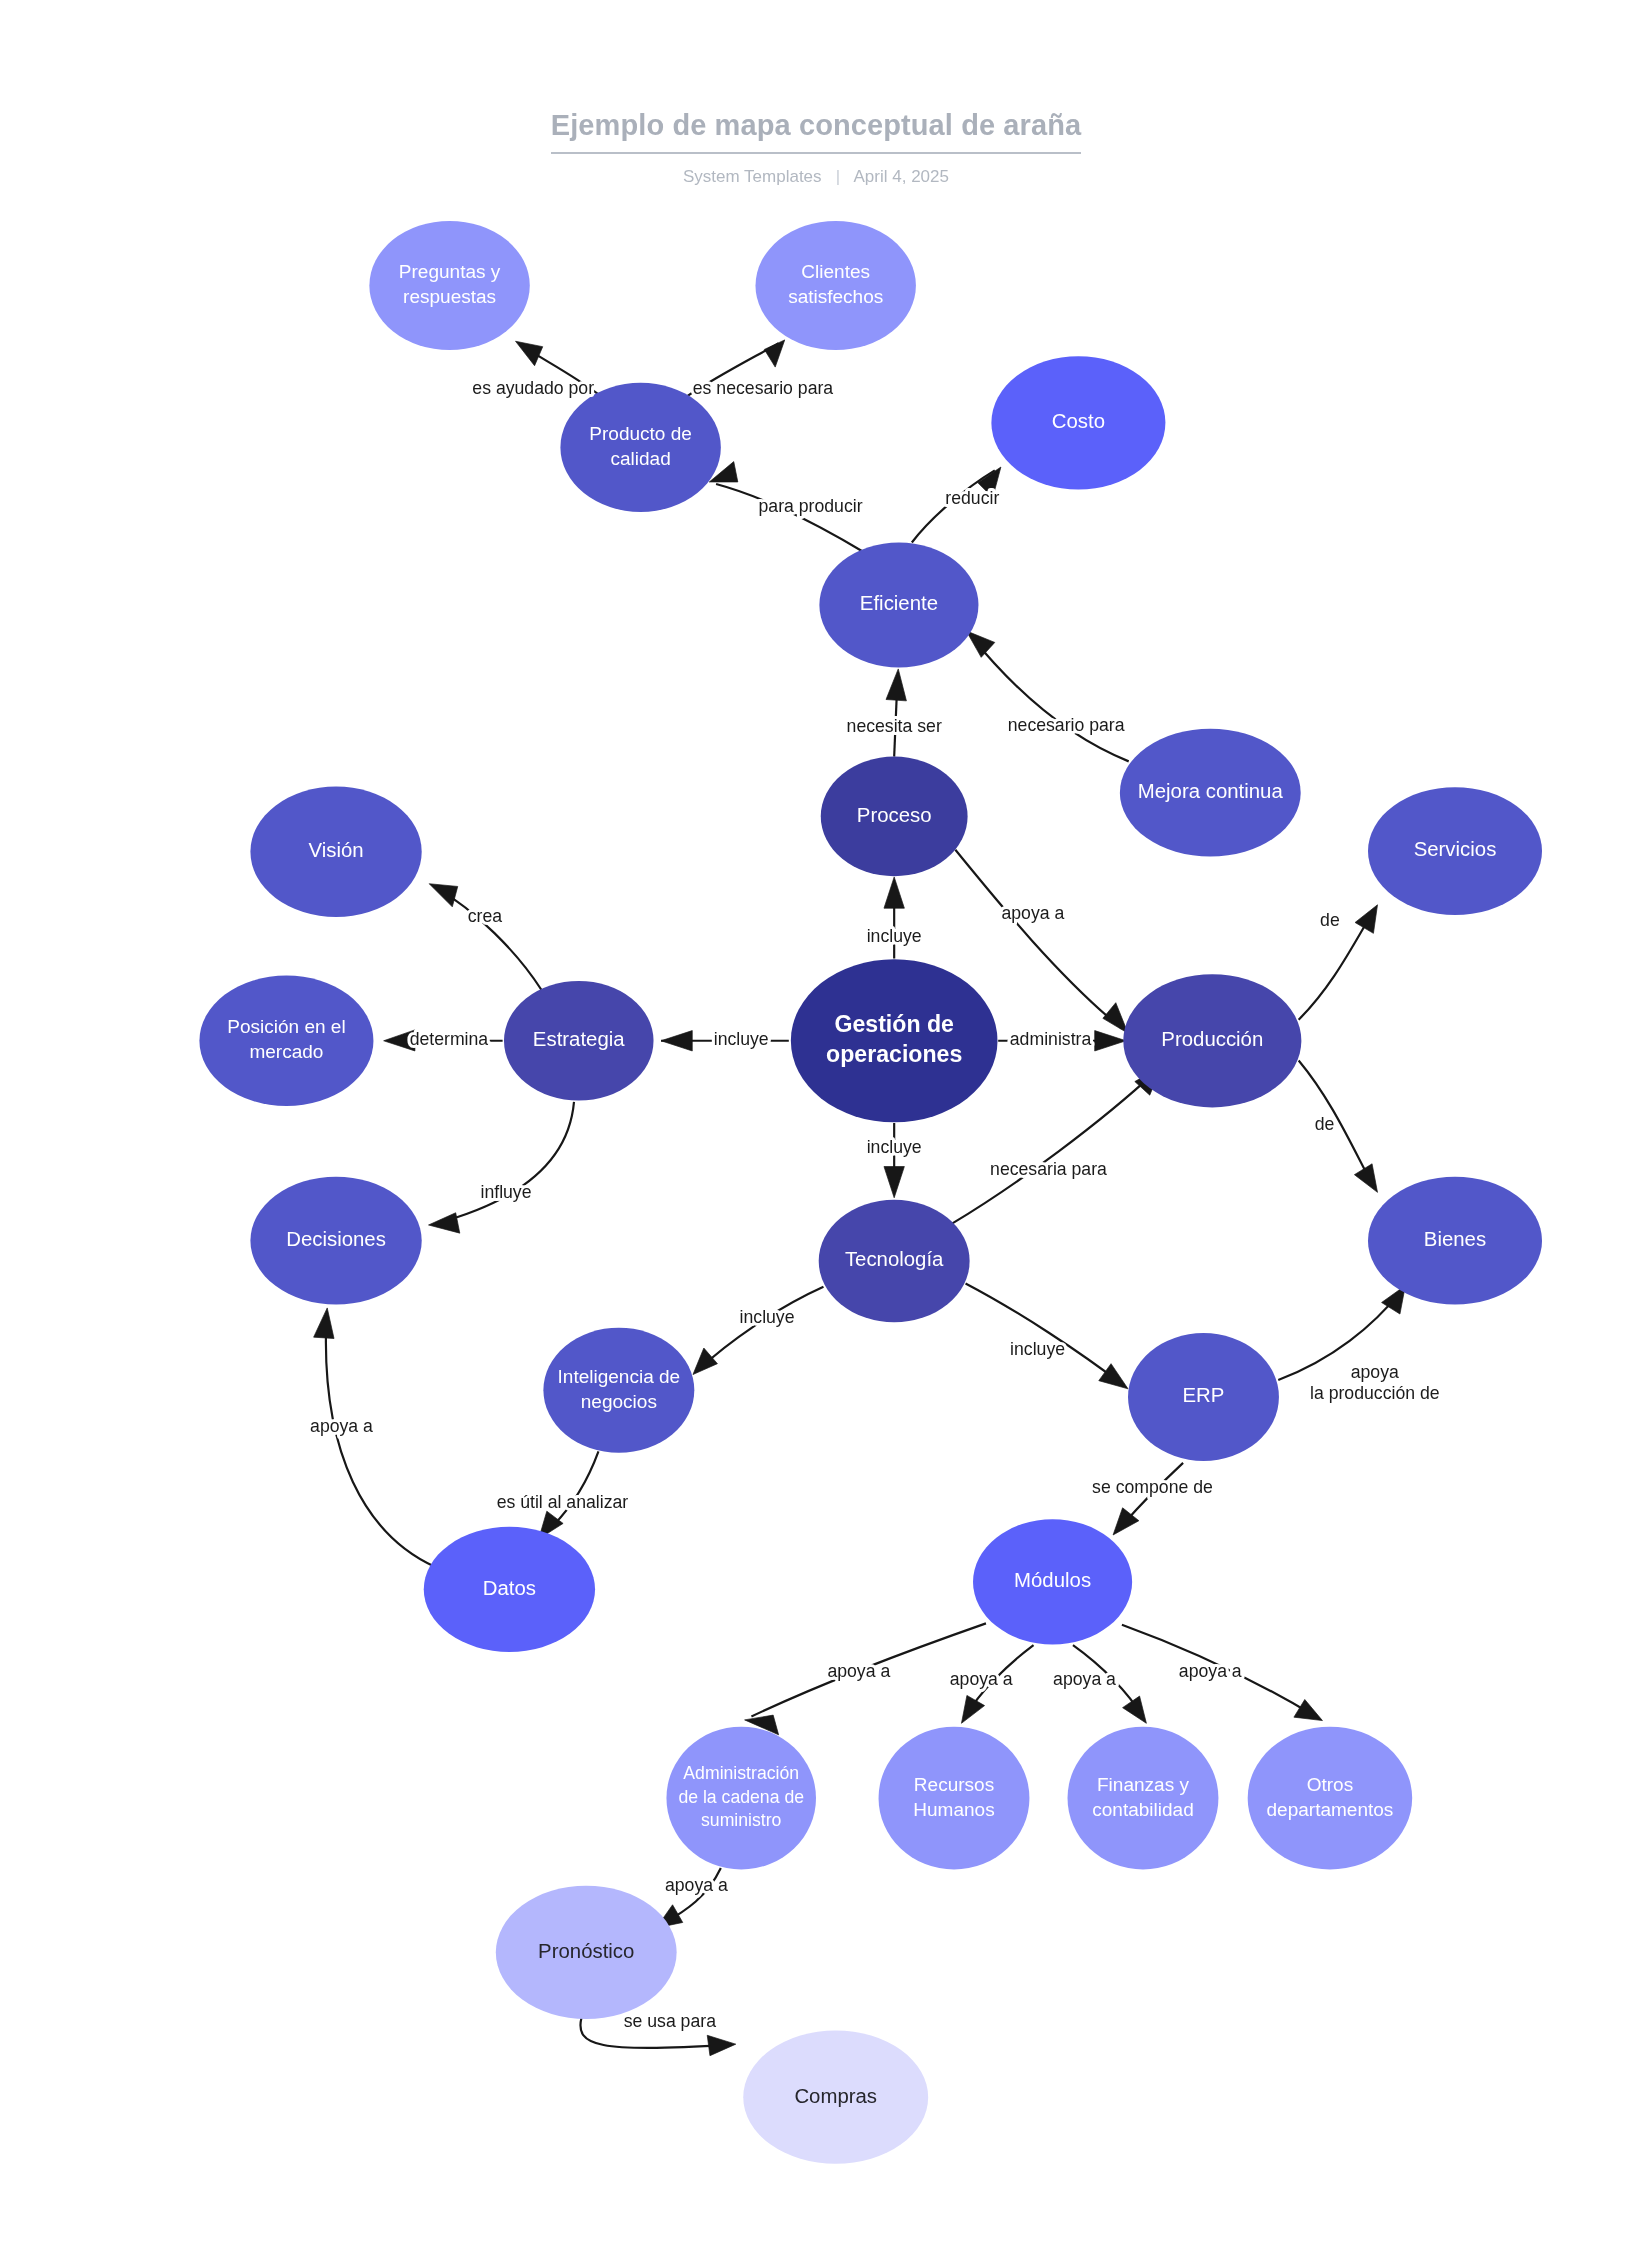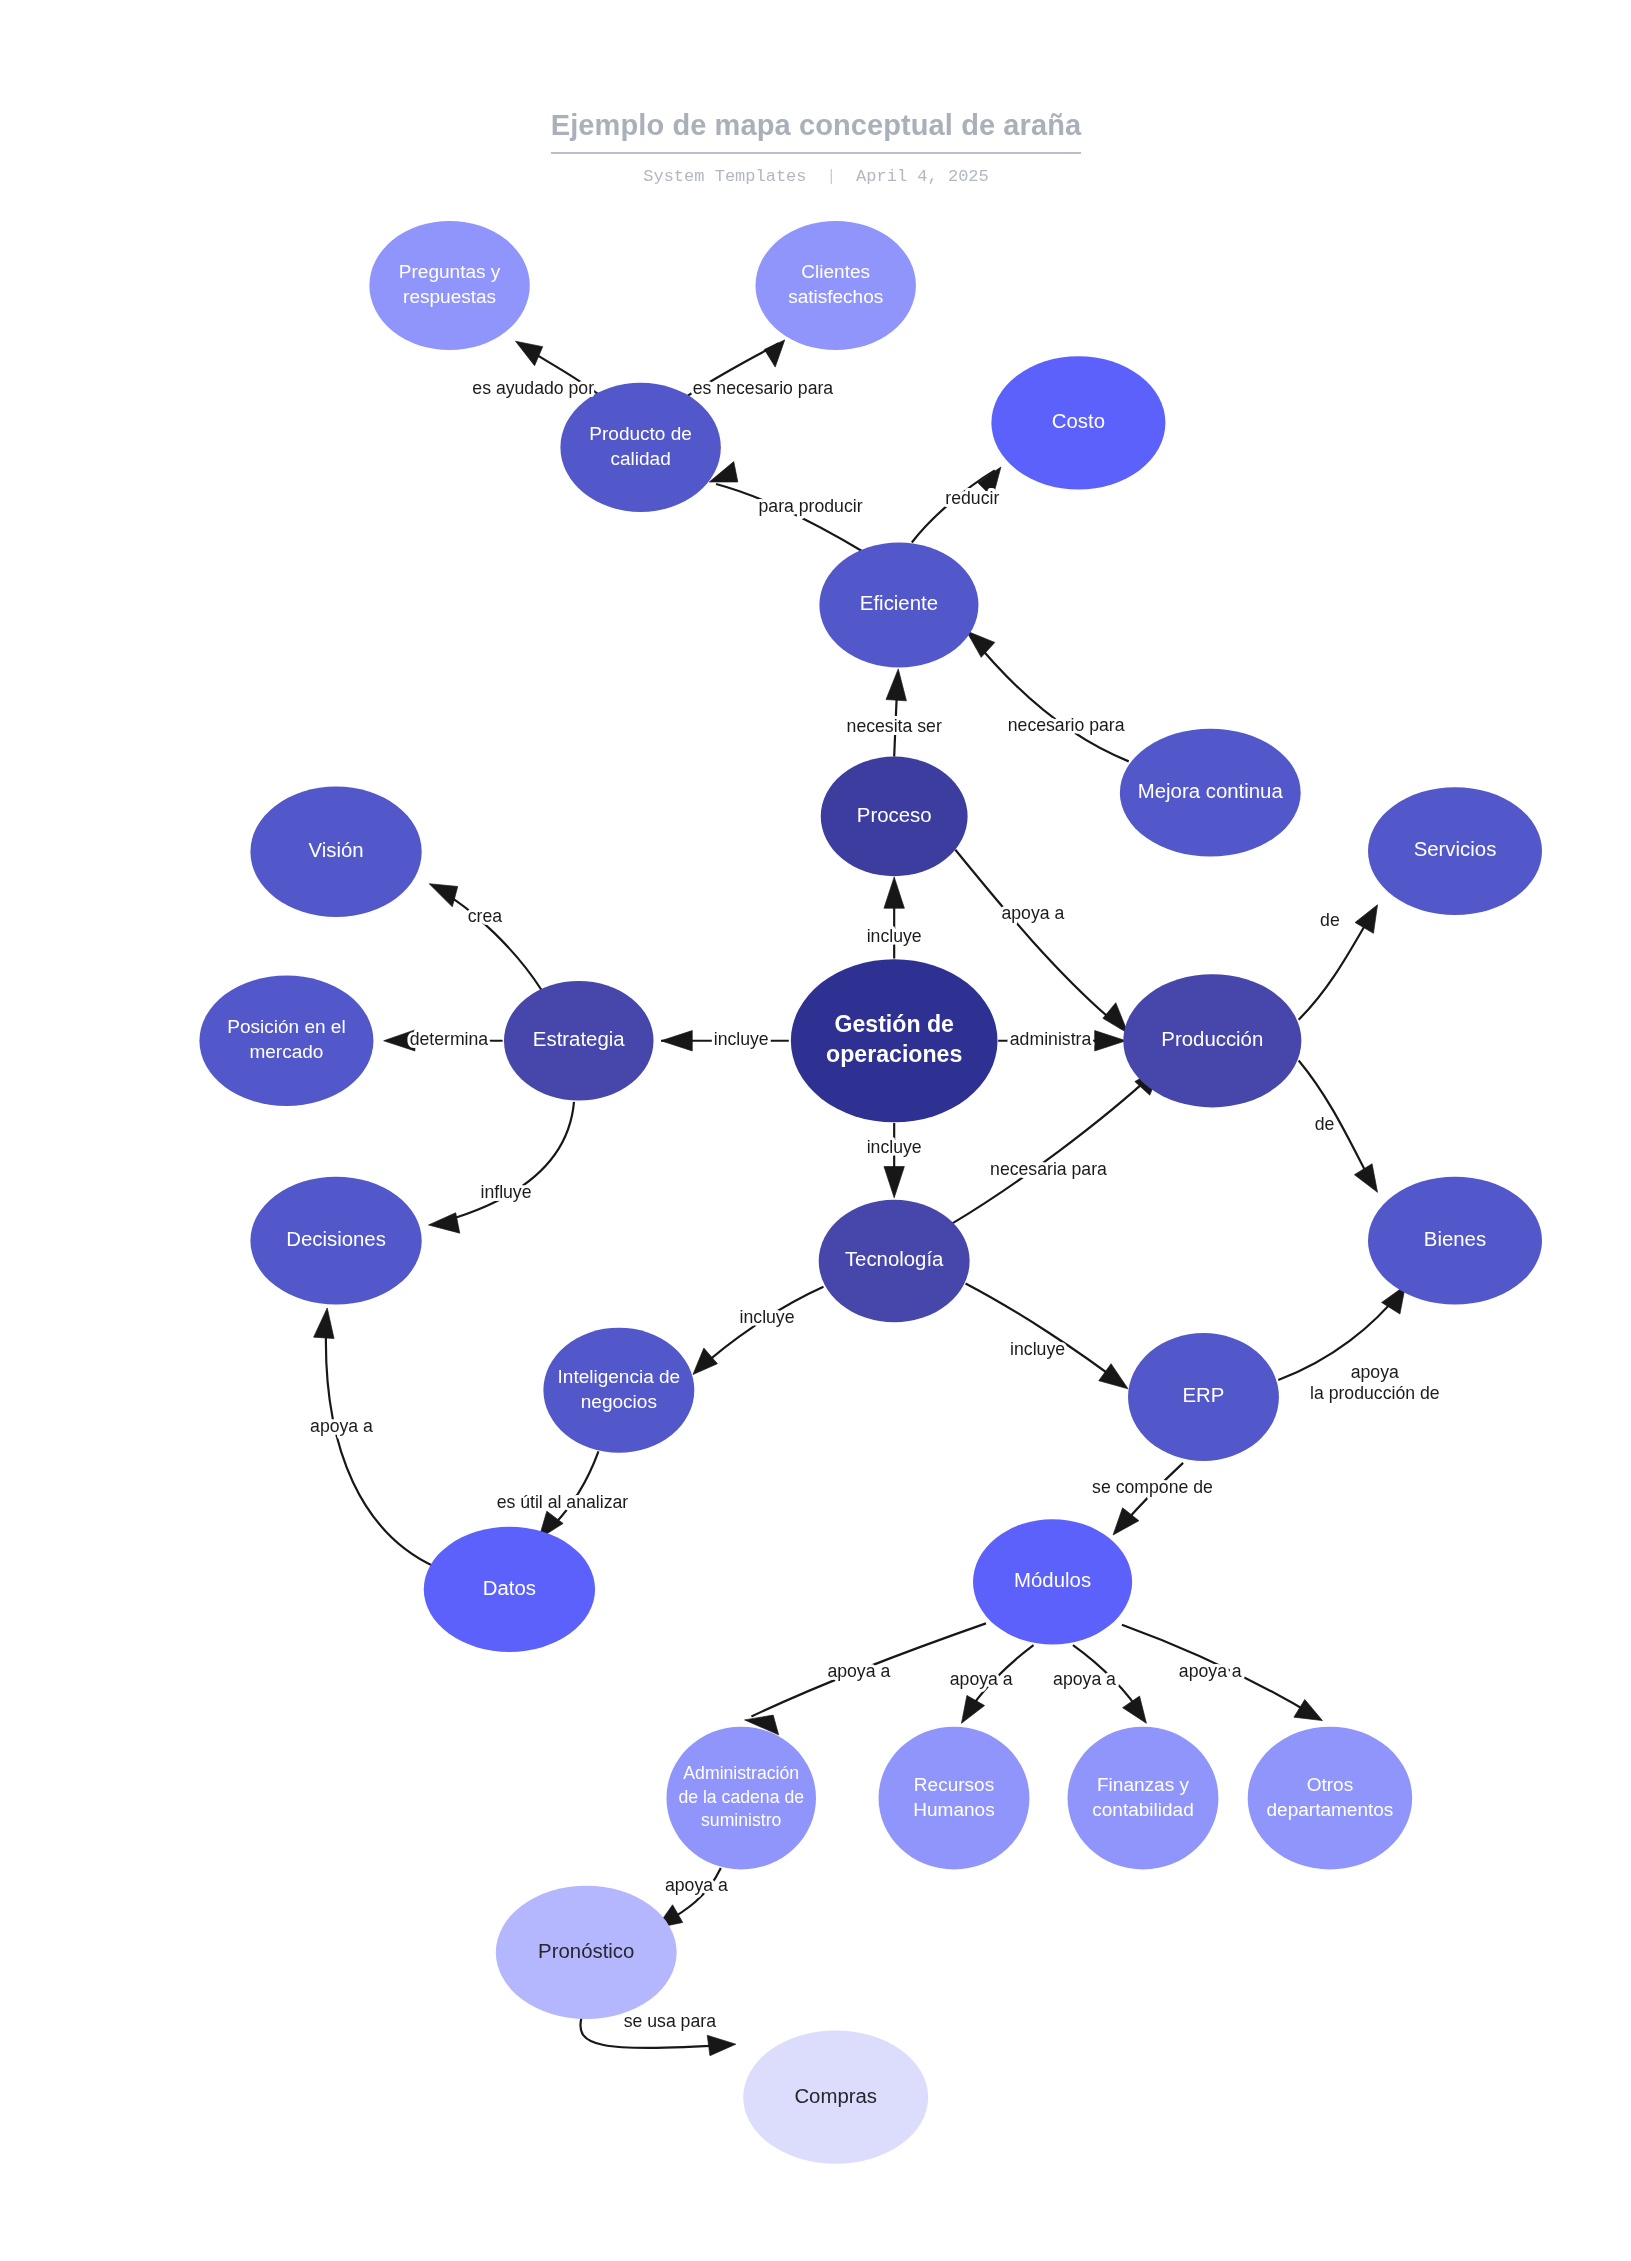--- a/index.html
+++ b/index.html
@@ -1,21 +1,21 @@
 <!DOCTYPE html>
 <html style="font-size:11px"><head>
 <meta charset="utf-8">
 <style>
   html,body{margin:0;padding:0;background:#ffffff;}
   body{width:1632px;height:2261px;font-family:"Liberation Sans",sans-serif;overflow:hidden;}
   #canvas{position:relative;width:1588px;height:2261px;background:#ffffff;}
   .hdr{position:absolute;left:0;top:0;width:1632px;text-align:center;}
   .hdr-title{font-size:29px;font-weight:bold;color:#aab0ba;letter-spacing:0.1px;padding:0 0 9.5px 0;display:inline-block;border-bottom:2px solid #b9bfc8;}
   .hdr-title-wrap{margin-top:109px;}
-  .hdr-sub{margin-top:13.6px;font-size:17px;color:#b2b8c1;font-family:Liberation Mono, monospace;}
+  .hdr-sub{margin-top:13.6px;font-size:17px;color:#b2b8c1;}
   .hdr-sub .sep{display:inline-block;margin:0 9.5px;color:#c8ced6;}
   svg{position:absolute;left:0;top:0;}
   .nlabel{font-family:"Liberation Sans",sans-serif;text-anchor:middle;dominant-baseline:middle;}
   .elabel{font-family:"Liberation Sans",sans-serif;font-size:26px;fill:#1b1b1b;text-anchor:middle;dominant-baseline:middle;}
   .edge{fill:none;stroke:#171717;stroke-width:3.2;}
 </style>
 </head>
 <body>
 
 <div id="canvas">

